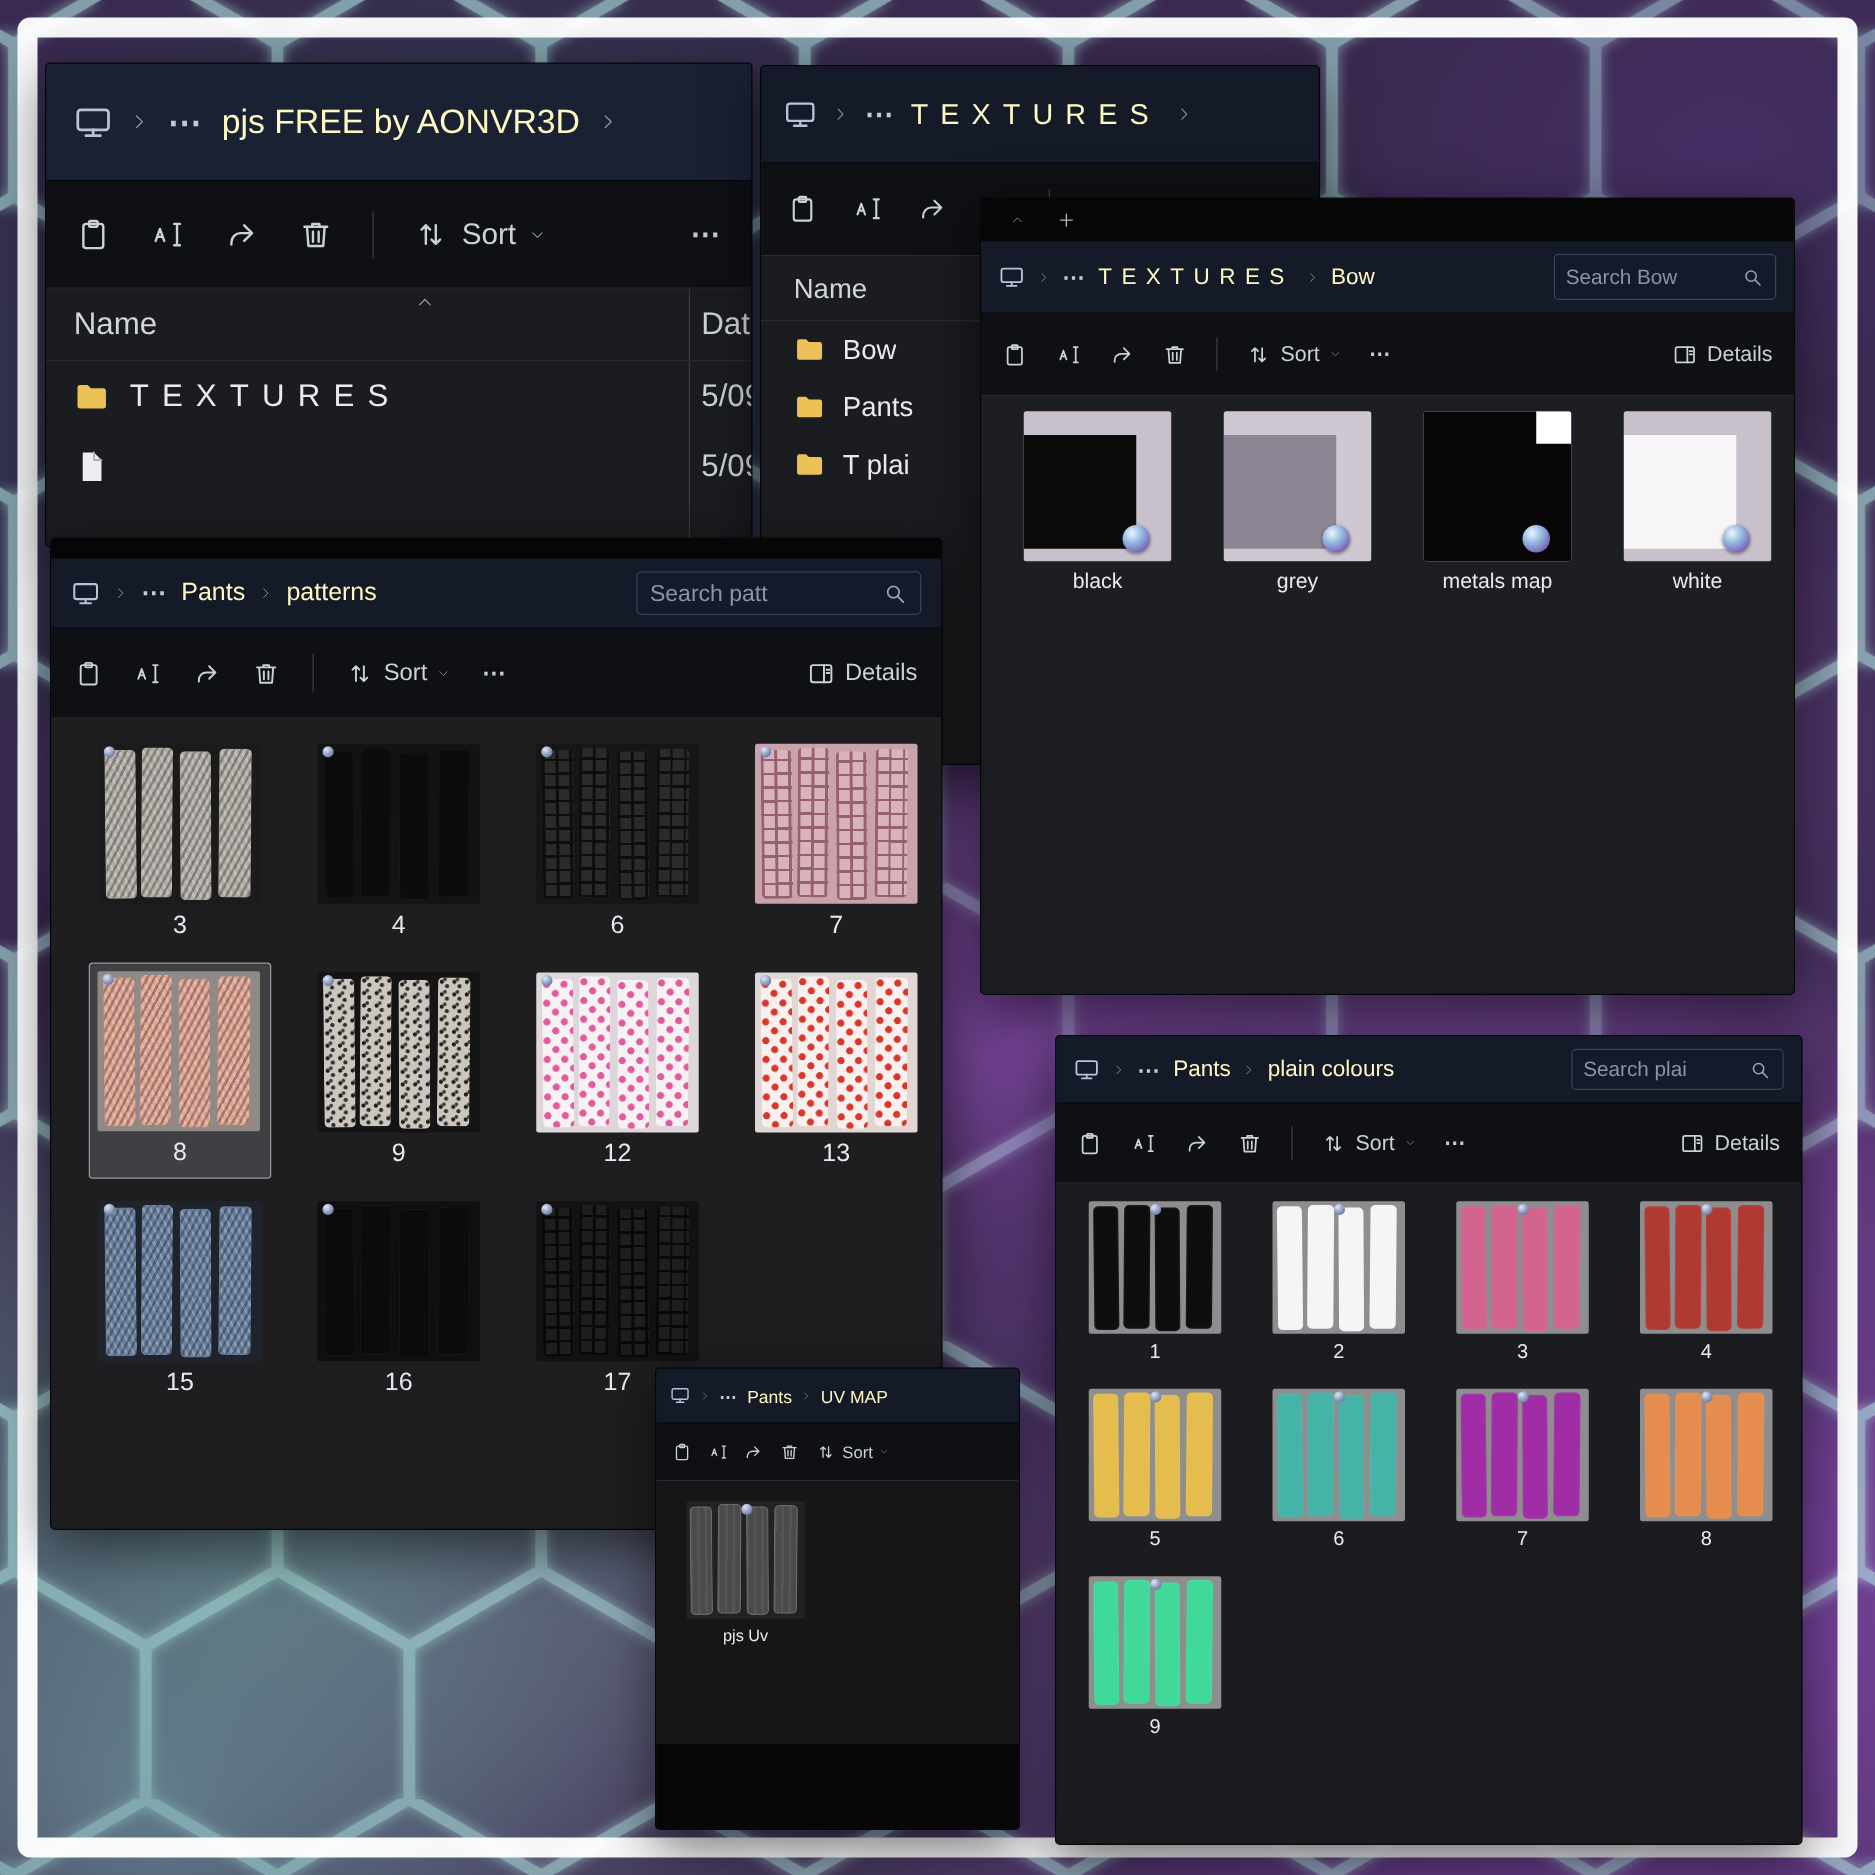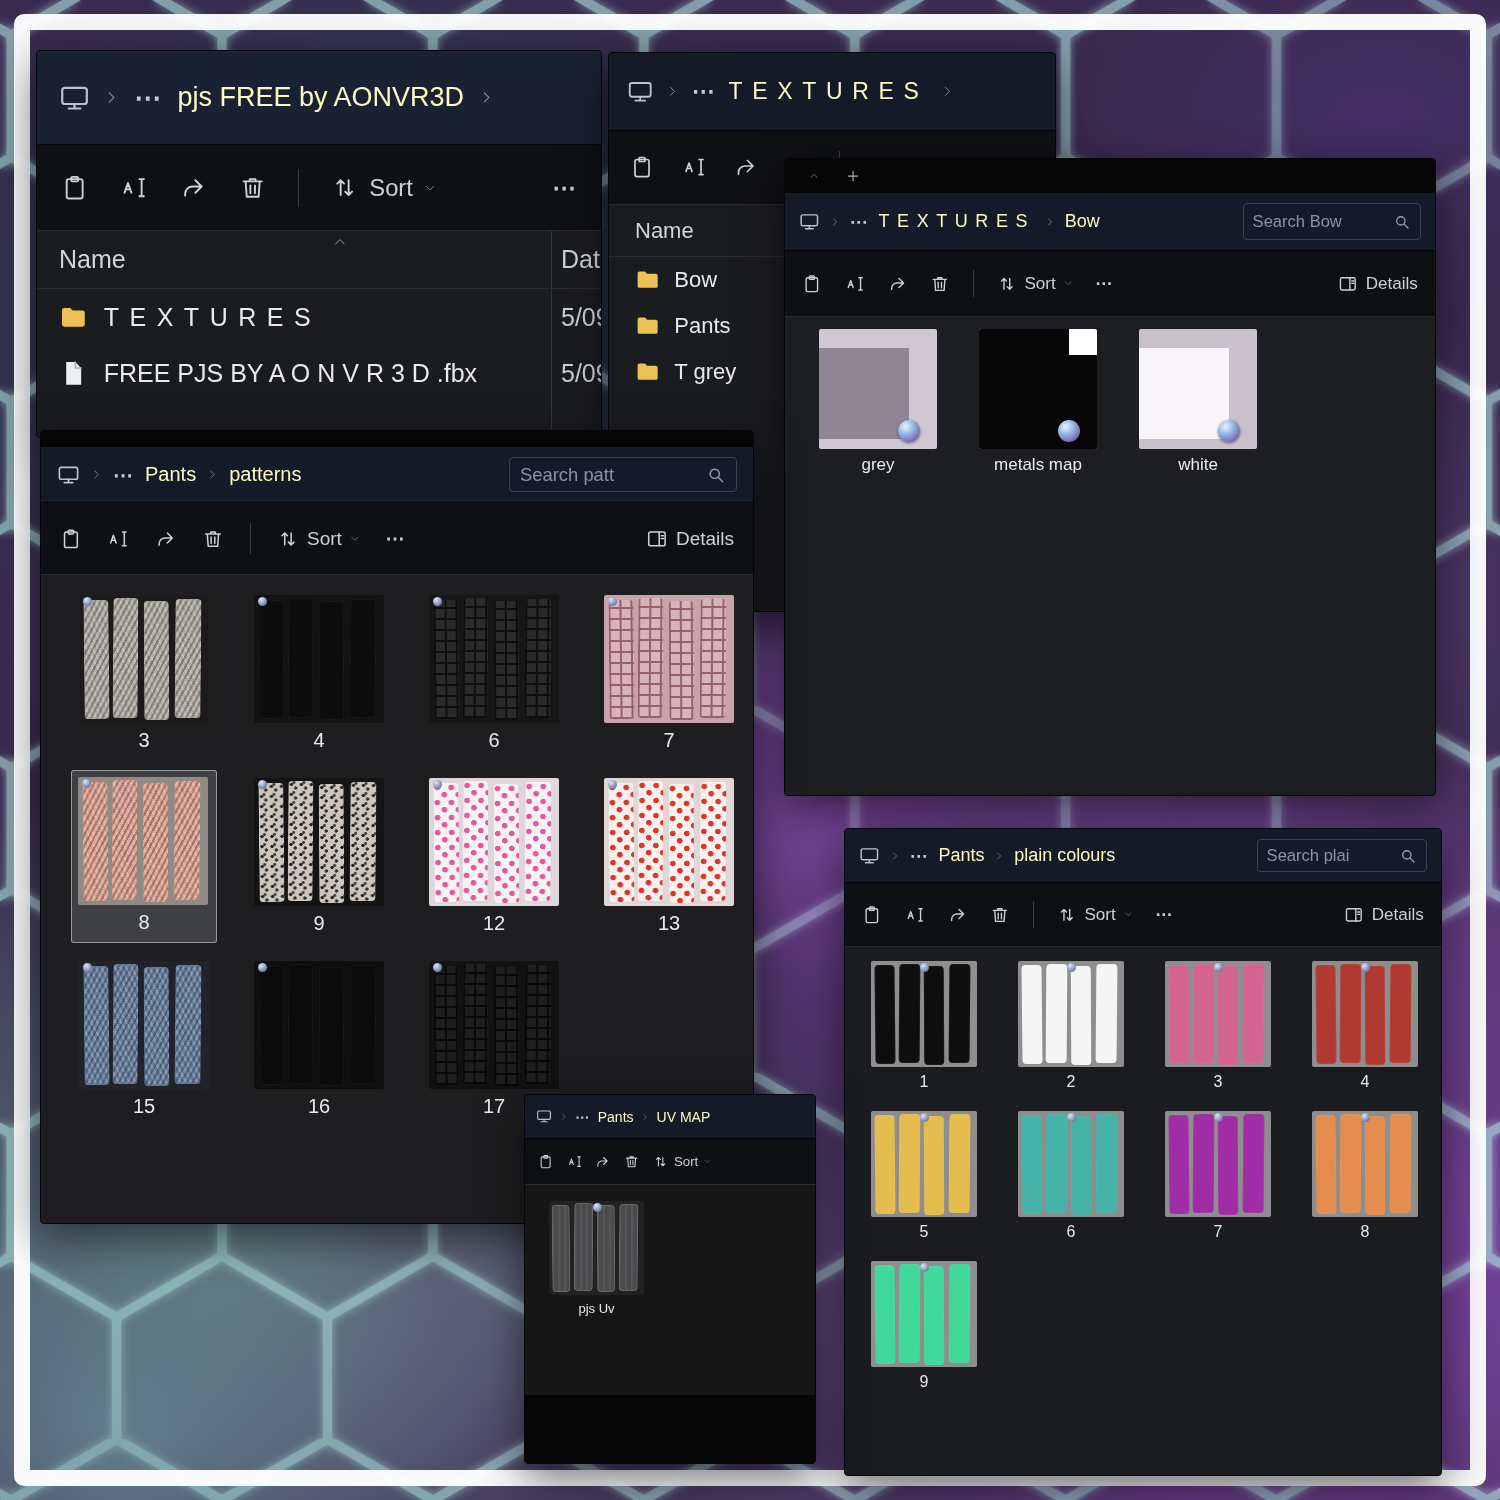--- a/index.html
+++ b/index.html
@@ -275,21 +275,20 @@
       <svg class="icon icon-folder">
           <use href="#i-folder"></use>
         </svg>
       <span class="fname ls">TEXTURES</span>
       <span class="fdate">5/09</span>
     </div>
     <div class="filerow">
       <svg class="icon">
           <use href="#i-file"></use>
         </svg>
-      <span class="fname">FREE PJS BY A O N V R 3 D .fbx</span>
       <span class="fdate">5/09</span>
     </div>
   </div>
 </div>
 
 <div class="win win-b">
   <div class="addr">
     <svg class="icon mono-ic">
         <use href="#i-monitor"></use>
       </svg>
@@ -336,21 +335,21 @@
     <div class="filerow">
       <svg class="icon icon-folder">
           <use href="#i-folder"></use>
         </svg>
       <span class="fname">Pants</span>
     </div>
     <div class="filerow">
       <svg class="icon icon-folder">
           <use href="#i-folder"></use>
         </svg>
-      <span class="fname">T grey</span>
+      <span class="fname">T plai</span>
     </div>
   </div>
 </div>
 
 <div class="win win-c">
   <div class="tabstrip">
     <svg class="icon chev">
         <use href="#i-chevU"></use>
       </svg>
     <svg class="icon" style="width:.9em;height:.9em">
@@ -403,20 +402,27 @@
     <span class="dots">⋯</span>
     <span class="tbtn push">
       <svg class="icon">
           <use href="#i-details"></use>
         </svg>
       <span>Details</span>
     </span>
   </div>
   <div class="file-grid">
       <div class="file-item">
+        <div class="bow-thumb" style="background: rgb(200, 192, 202);">
+          <i class="swatch offset" style="background: rgb(11, 11, 11);"></i>
+          <span class="badge"></span>
+        </div>
+        <div class="file-label">black</div>
+      </div>
+      <div class="file-item">
         <div class="bow-thumb" style="background: rgb(207, 199, 209);">
           <i class="swatch offset" style="background: rgb(142, 134, 148);"></i>
           <span class="badge"></span>
         </div>
         <div class="file-label">grey</div>
       </div>
       <div class="file-item">
         <div class="bow-thumb" style="background: rgb(200, 192, 202);">
           <i class="swatch corner" style="background: rgb(7, 7, 7);"></i>
           <i class="corner-chip"></i>

